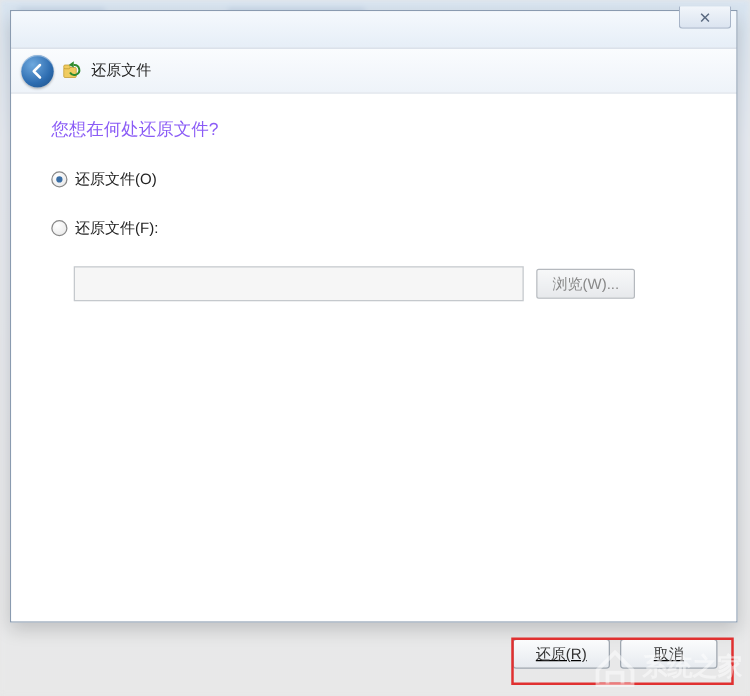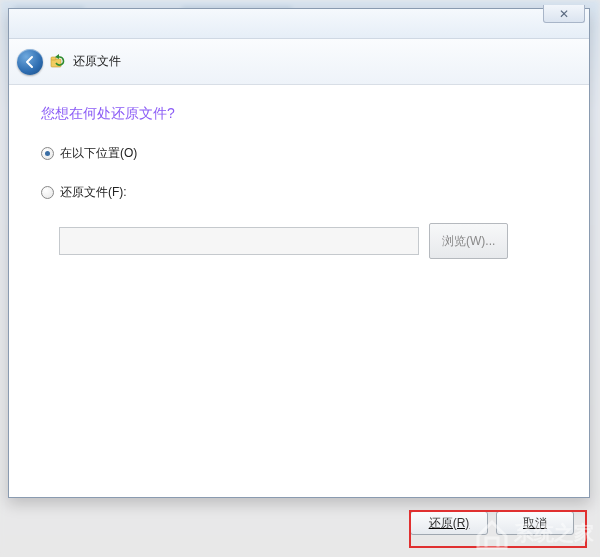--- a/index.html
+++ b/index.html
@@ -56,21 +56,21 @@
       border-radius: 0 0 3px 3px;
       background: linear-gradient(to bottom, #f2f6fb, #dbe4f0);
       display: flex;
       align-items: center;
       justify-content: center;
       color: #5a6a80;
       font-size: 12px;
       cursor: pointer;
     }
     .nav-area {
-      height: 46px;
+      height: 36px;
       display: flex;
       align-items: center;
       padding: 0 8px;
       background: linear-gradient(to bottom, #fafcfe, #eef3f9);
       border-bottom: 1px solid #d8dee6;
       gap: 6px;
     }
     .back-btn {
       width: 26px;
       height: 26px;
@@ -145,21 +145,21 @@
       width: 360px;
       height: 28px;
       border: 1px solid #c5c9cd;
       background: #fdfdfd;
       padding: 0 6px;
       font-size: 12px;
       color: #333;
     }
     .path-input:disabled { background: #f6f6f6; color:#999; }
     .browse-btn {
-      height: 36px;
+      height: 24px;
       padding: 0 12px;
       border: 1px solid #b5b9be;
       background: linear-gradient(to bottom, #f7f8f9, #e7e9ec);
       color: #888;
       font-size: 12px;
       border-radius: 2px;
       cursor: not-allowed;
     }
     .footer {
       position: absolute;
@@ -238,21 +238,21 @@
       </svg>
     </div>
     <div class="nav-title">还原文件</div>
   </div>
 
   <div class="content">
     <div class="heading">您想在何处还原文件?</div>
 
     <div class="radio-row">
       <div class="radio selected"></div>
-      <span class="radio-label">在以下位置(O)</span>
+      <span class="radio-label">还原文件(O)</span>
     </div>
 
     <div class="radio-row">
       <div class="radio"></div>
       <span class="radio-label">还原文件(F):</span>
     </div>
 
     <div class="browse-row">
       <input class="path-input" disabled="" value="" style="">
       <button class="browse-btn" disabled="">浏览(W)...</button>

